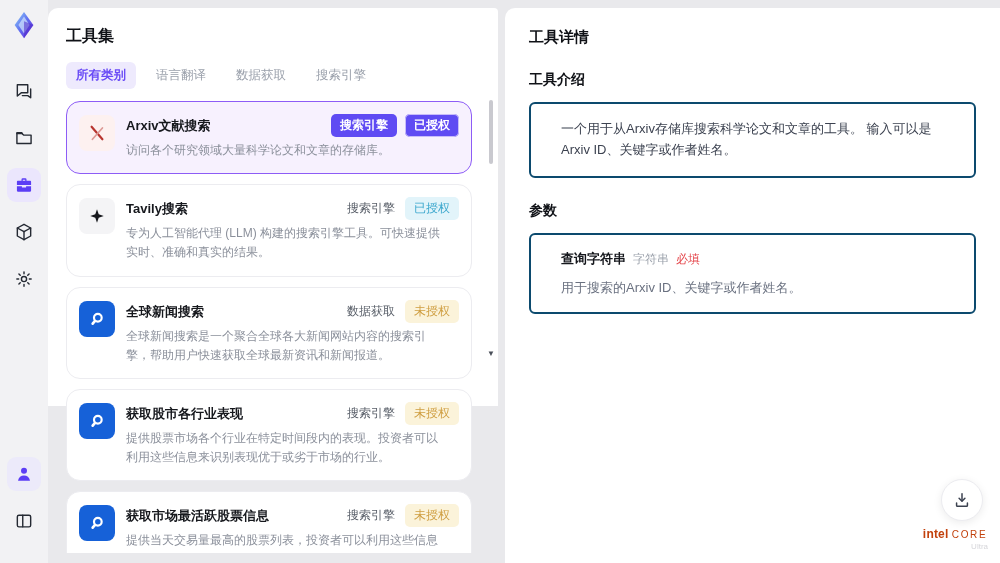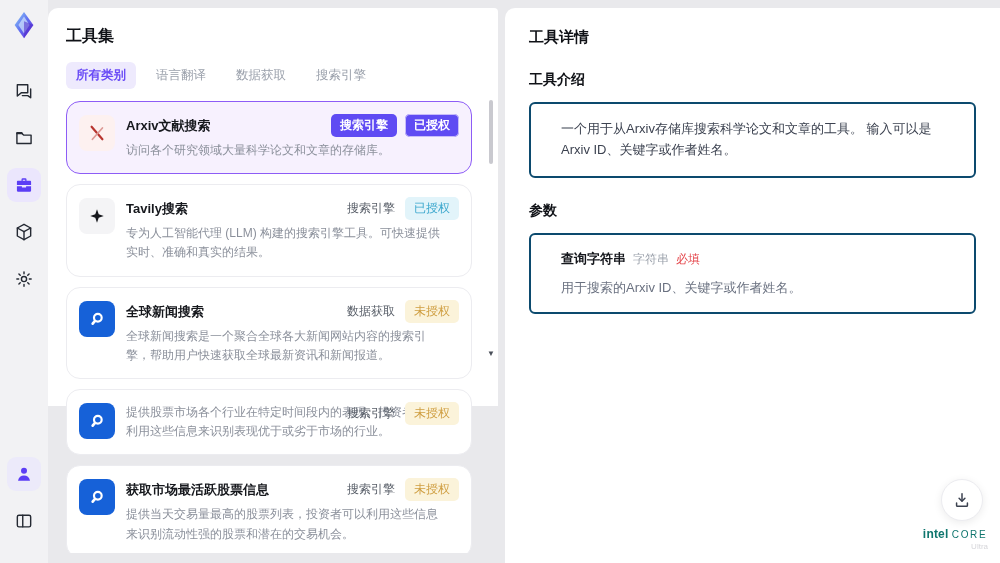--- a/index.html
+++ b/index.html
@@ -86,21 +86,21 @@
   .param-required { font-size:12px; color:#e5484d; }
   .param-desc { font-size:13px; color:#6a7180; margin-top:11px; }
   
   .fab {
     position:absolute; right:17px; bottom:42px; width:42px; height:42px;
     border-radius:50%; background:#fff; border:1px solid #ececf0;
     box-shadow:0 2px 8px rgba(0,0,0,.08);
     display:flex; align-items:center; justify-content:center; color:#3c4250; cursor:pointer;
   }
   .brand { position:absolute; right:12px; bottom:12px; width:66px; text-align:center; }
-  .brand-main { font-size:12px; color:#0f766e; white-space:nowrap; }
+  .brand-main { font-size:12px; color:#c2410c; white-space:nowrap; }
   .brand-intel { font-weight:bold; letter-spacing:.2px; }
   .brand-core { font-size:10px; letter-spacing:1.6px; }
   .brand-sub { font-size:8px; color:#d6d6da; text-align:right; margin-top:1px; }
 </style>
 </head>
 <body>
 
 <div class="rail">
   <div class="logo">
     <svg viewBox="0 0 32 32" width="30" height="30">
@@ -226,20 +226,21 @@
   </div>
 
   <div class="tool-card">
     <div class="tool-icon icon-blue">
           <svg viewBox="0 0 24 24" width="20" height="20" fill="none" stroke="#fff" stroke-linecap="round">
             <circle cx="13" cy="10.5" r="4.6" stroke-width="2.6"></circle>
             <path d="M9.4 14.5L6.8 17.6" stroke-width="3.2"></path>
           </svg>
         </div>
     <div class="tool-main">
+      <div class="tool-name">获取股市各行业表现</div>
       <div class="tool-desc">提供股票市场各个行业在特定时间段内的表现。投资者可以利用这些信息来识别表现优于或劣于市场的行业。</div>
     </div>
     <div class="tool-badges">
       <span class="badge badge-cat badge-plain">搜索引擎</span>
       <span class="badge badge-auth badge-amber">未授权</span>
     </div>
   </div>
 
   <div class="tool-card">
     <div class="tool-icon icon-blue">

